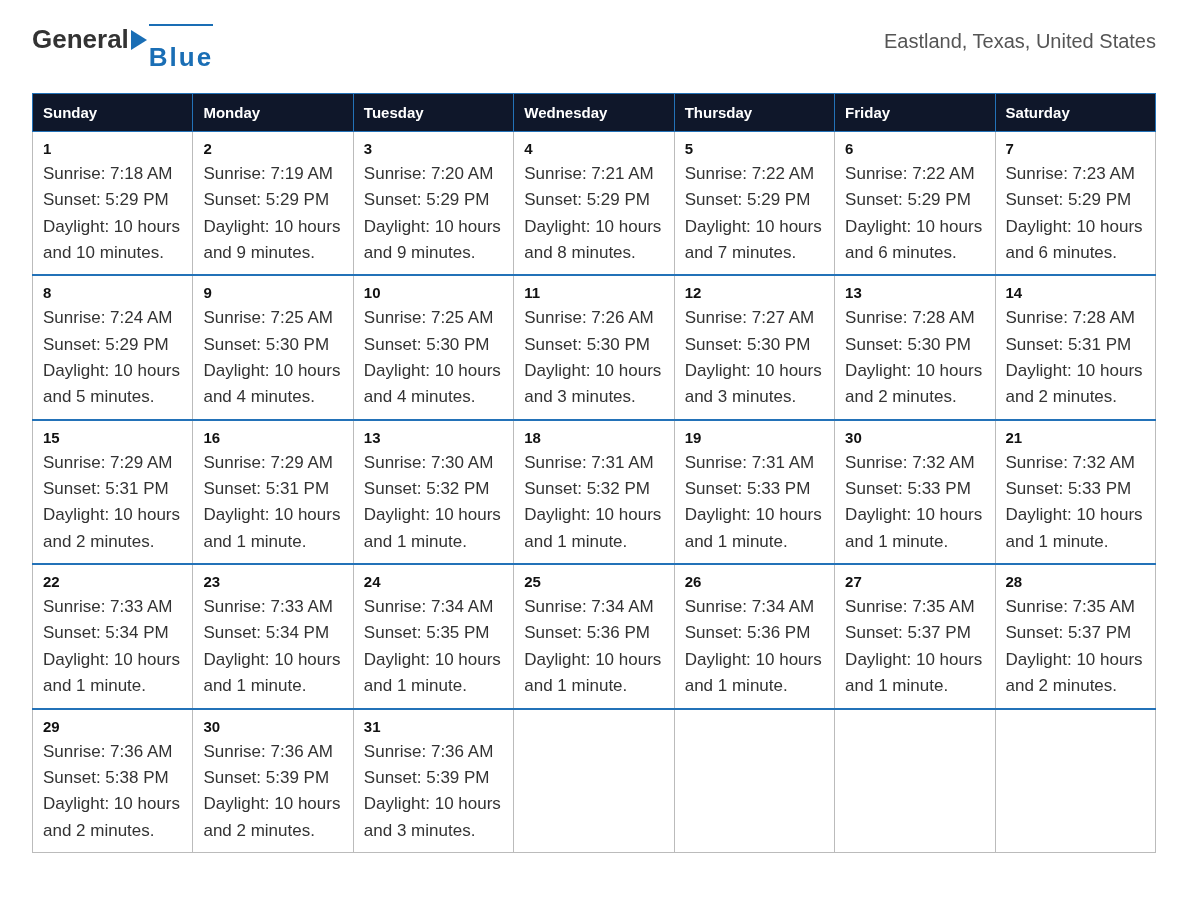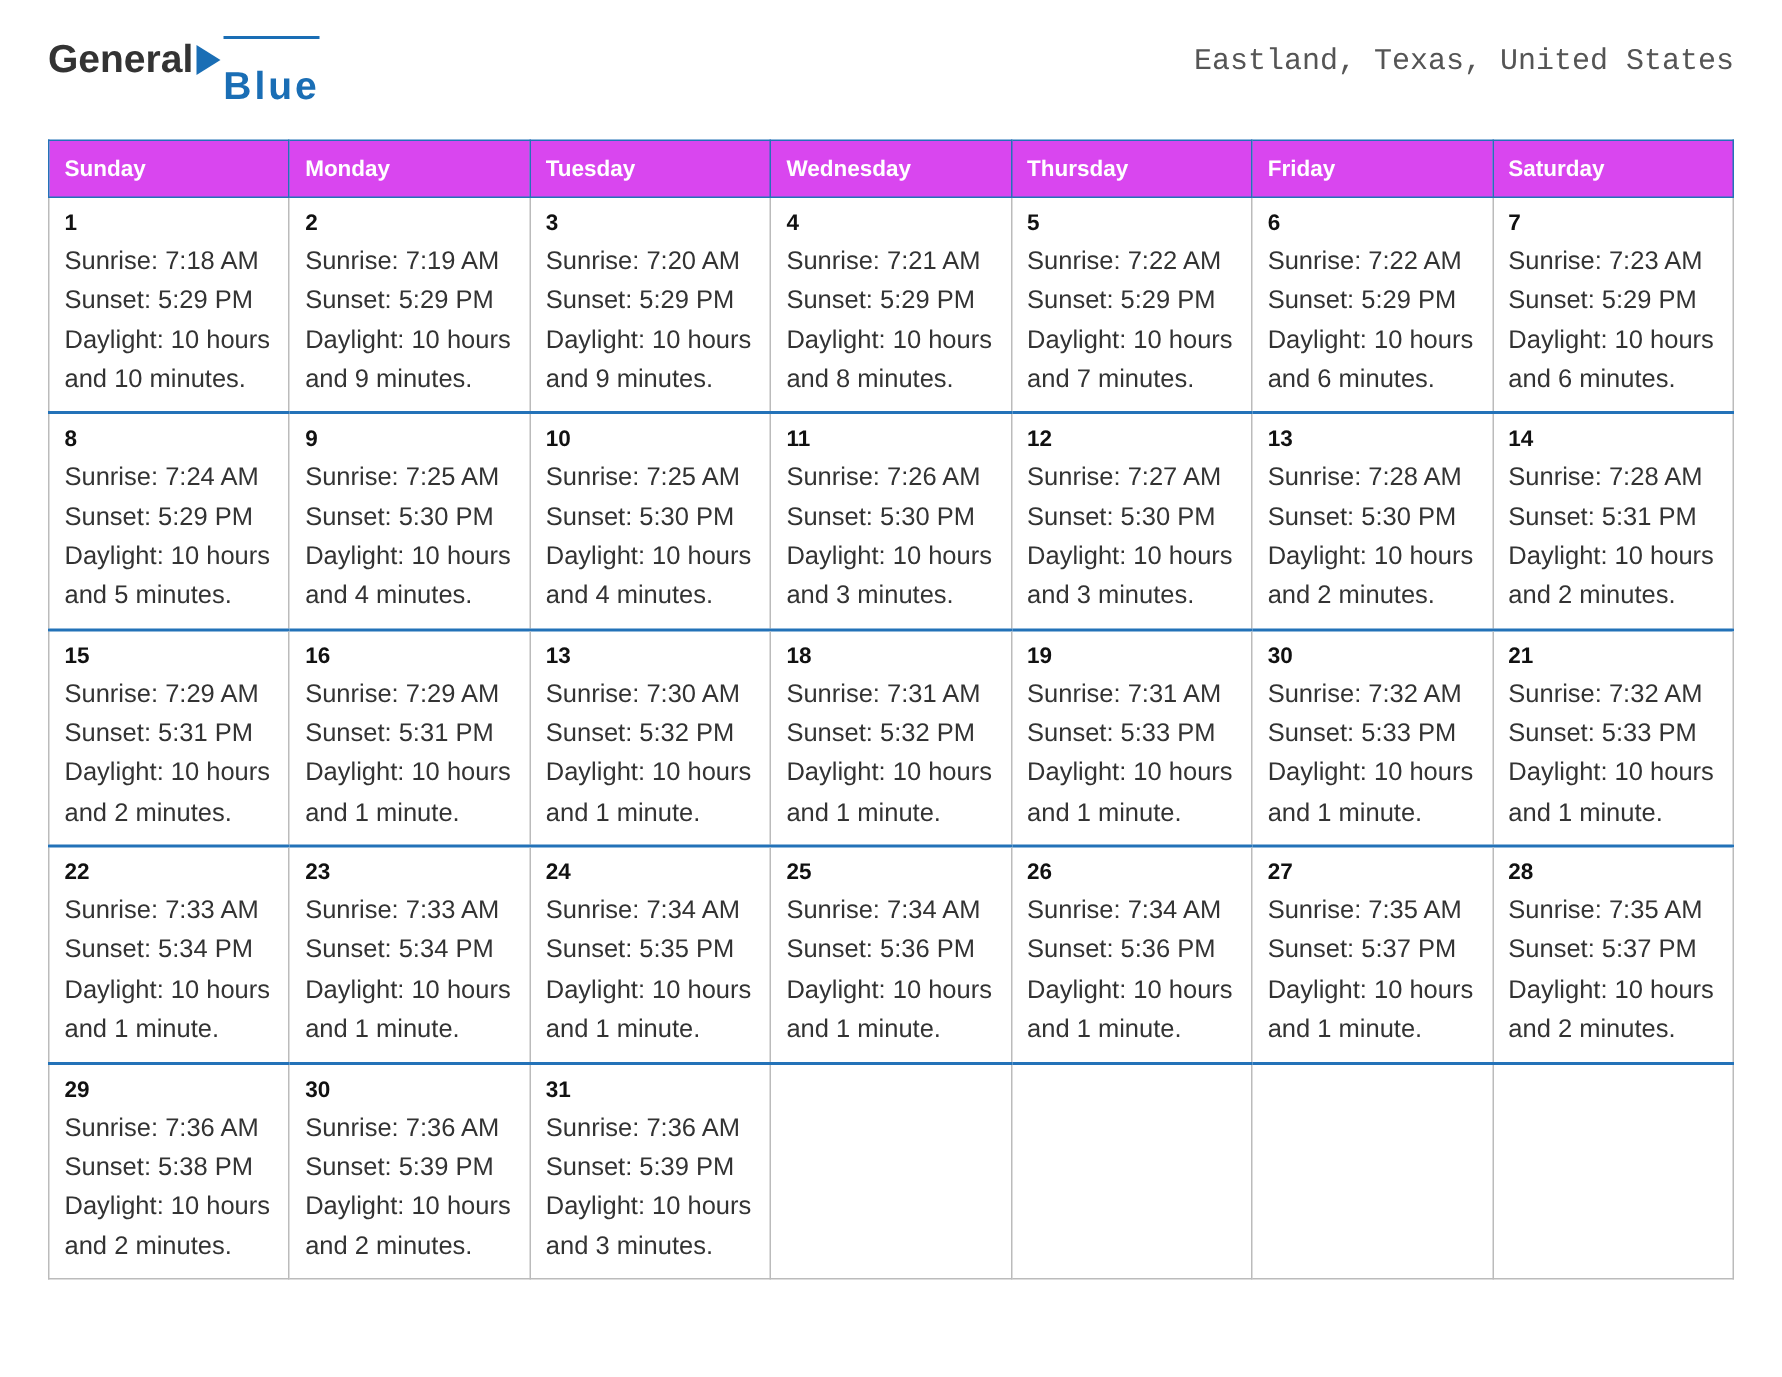--- a/index.html
+++ b/index.html
@@ -22,29 +22,28 @@
     .month-title {
       font-size: 52px;
       font-weight: bold;
       color: #111;
       line-height: 1.1;
     }
     .location-title {
       font-size: 20px;
       color: #555;
       margin-top: 6px;
-      font-family: Liberation Mono, monospace;
     }
     .calendar-table {
       width: 100%;
       border-collapse: collapse;
       border: 1px solid #aaa;
     }
     .calendar-table th {
-      background-color: #d946ef;
+      background-color: #0f172a;
       color: #ffffff;
       font-size: 15px;
       font-weight: bold;
       padding: 10px 10px;
       text-align: left;
       border: 1px solid #2372b8;
     }
     .calendar-table td {
       vertical-align: top;
       border: 1px solid #bbb;

